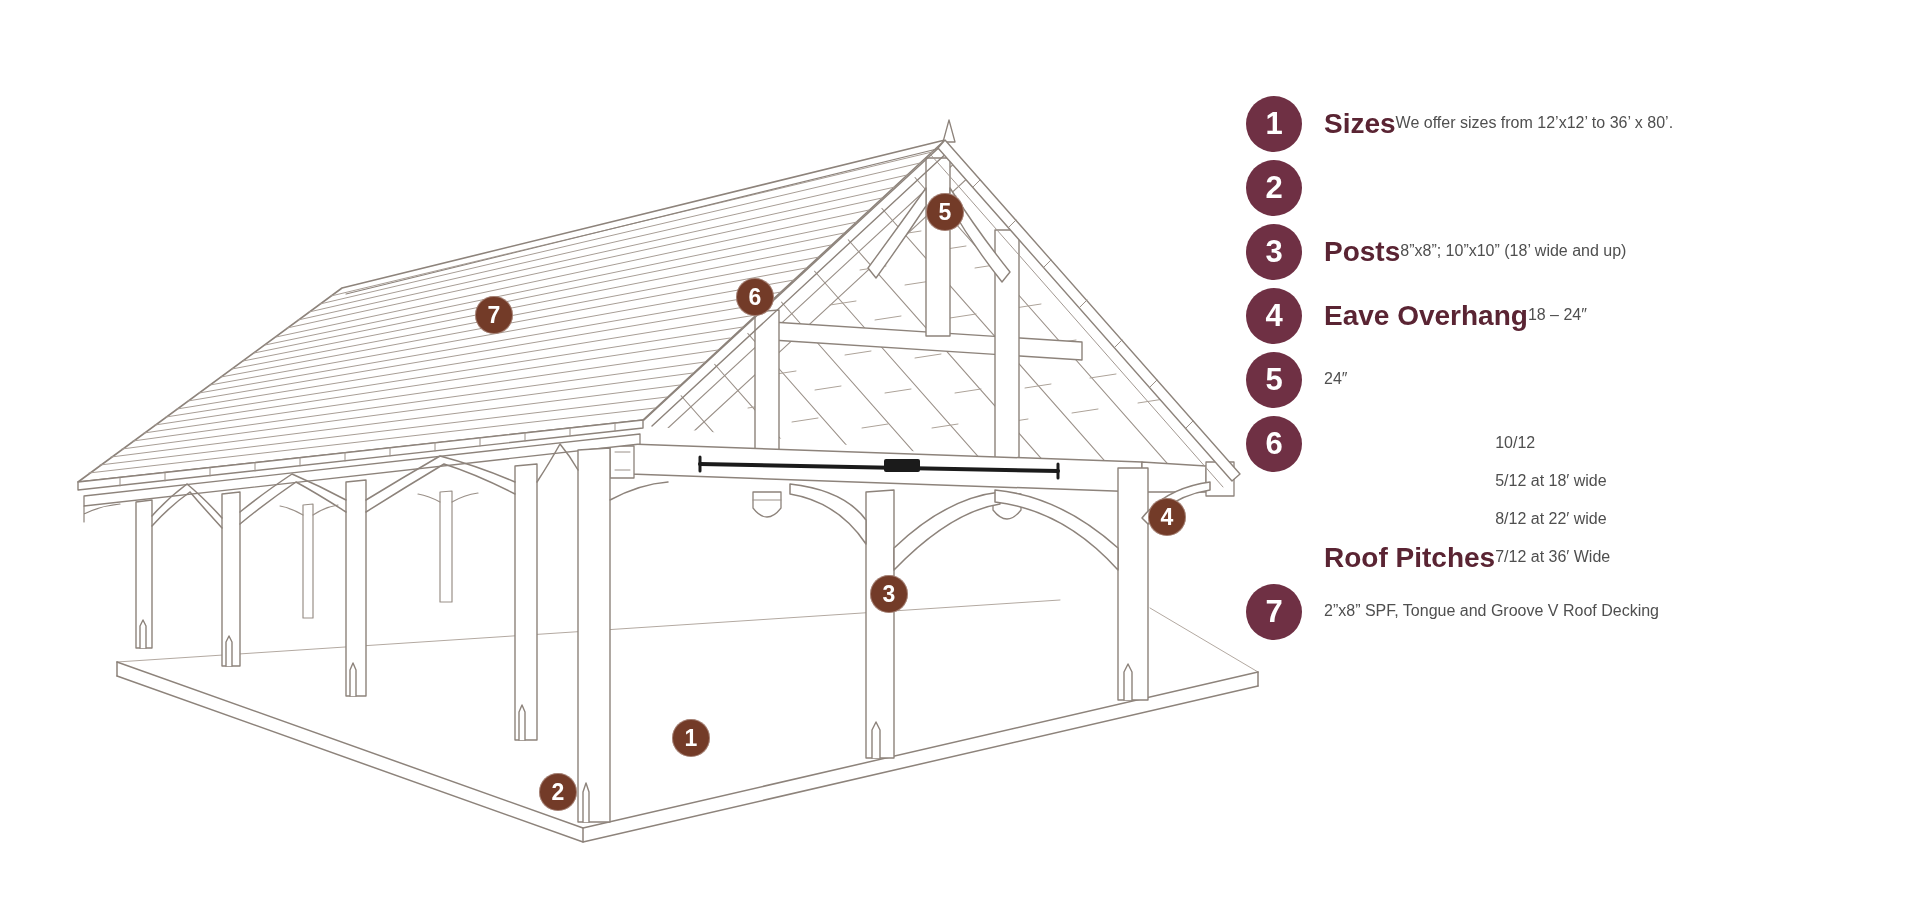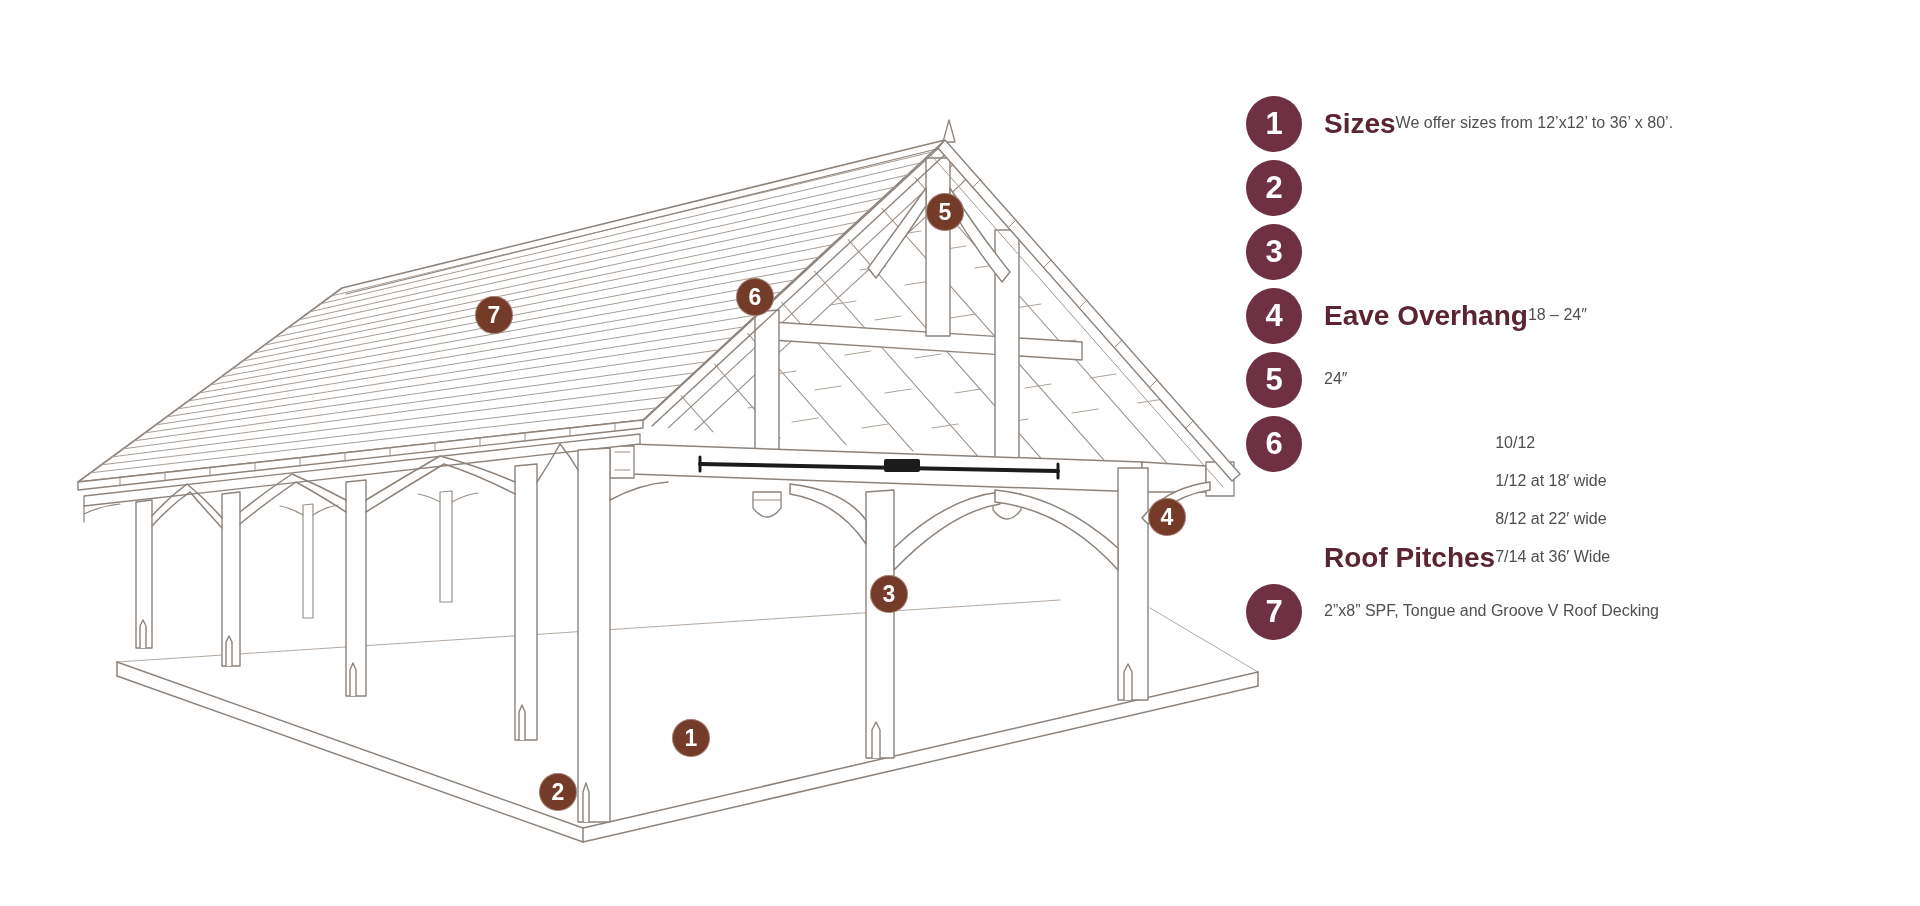--- a/index.html
+++ b/index.html
@@ -178,20 +178,26 @@
       <span>2</span>
     </div>
     <div class="legend-text">
     </div>
   </div>
 
   <div class="legend-item">
     <div class="legend-circle">
       <span>3</span>
     </div>
+    <div class="legend-text">
+      <div class="legend-title">Posts</div>
+      <div>
+            <div class="legend-line">8”x8”; 10”x10” (18’ wide and up)</div>
+          </div>
+    </div>
   </div>
 
   <div class="legend-item">
     <div class="legend-circle">
       <span>4</span>
     </div>
     <div class="legend-text">
       <div class="legend-title">Eave Overhang</div>
       <div>
             <div class="legend-line">18 – 24″</div>
@@ -211,23 +217,23 @@
   </div>
 
   <div class="legend-item">
     <div class="legend-circle">
       <span>6</span>
     </div>
     <div class="legend-text">
       <div class="legend-title">Roof Pitches</div>
       <div>
             <div class="legend-line">10/12</div>
-            <div class="legend-line">1/12 at 18′ wide</div>
+            <div class="legend-line">5/12 at 18′ wide</div>
             <div class="legend-line">8/12 at 22′ wide</div>
-            <div class="legend-line">7/14 at 36′ Wide</div>
+            <div class="legend-line">7/12 at 36′ Wide</div>
           </div>
     </div>
   </div>
 
   <div class="legend-item">
     <div class="legend-circle">
       <span>7</span>
     </div>
     <div class="legend-text">
       <div>

